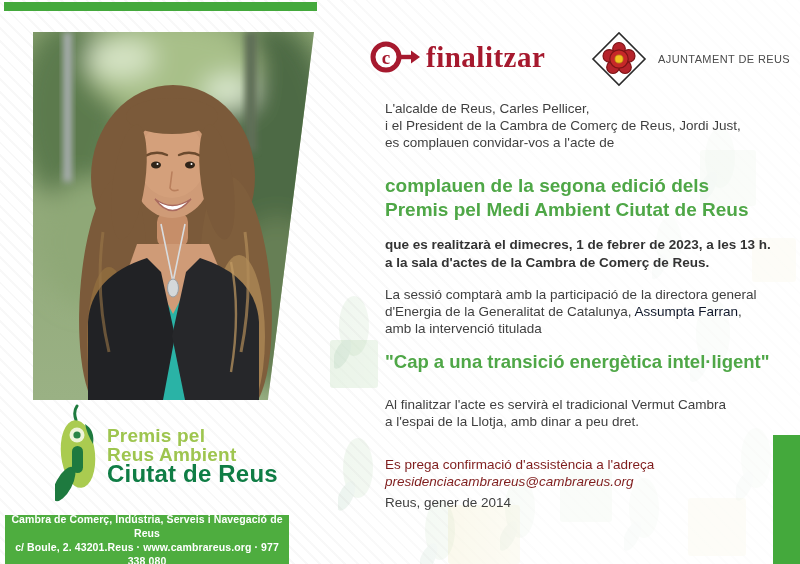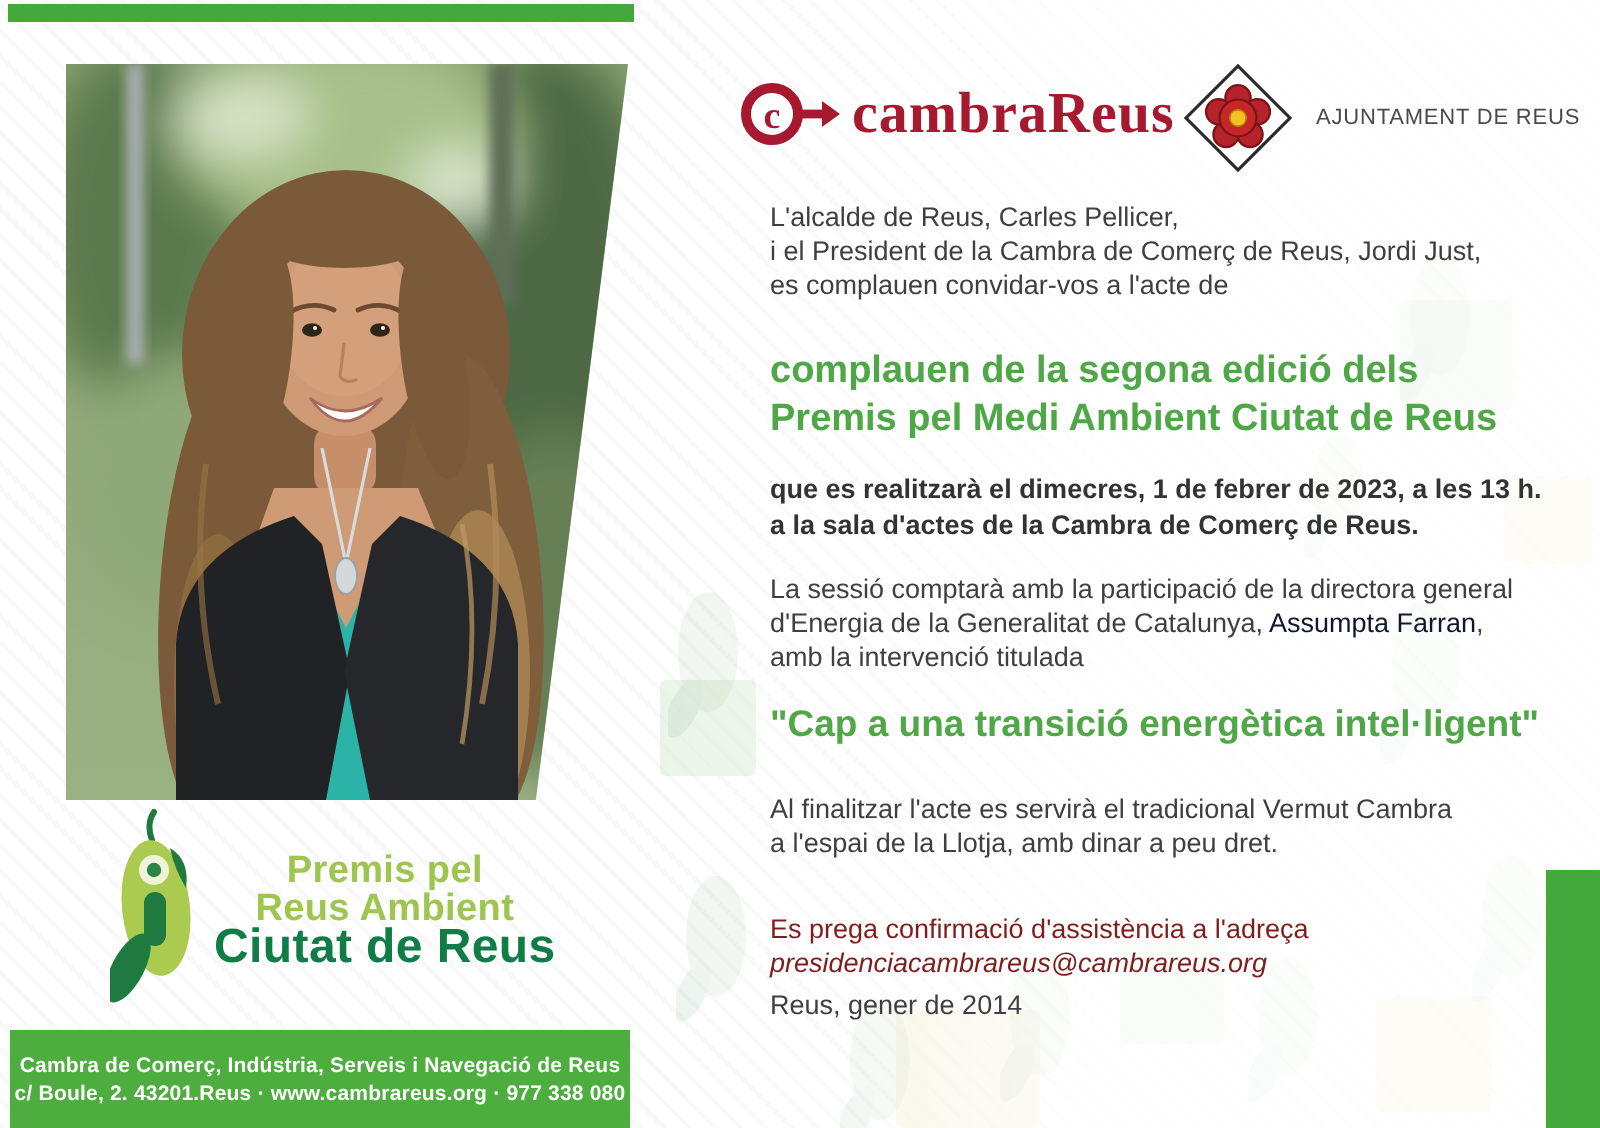--- a/index.html
+++ b/index.html
@@ -21,25 +21,25 @@
   
   .bar-top{position:absolute;left:4px;top:2px;width:313px;height:9px;background:#44a93c;}
   .bar-right{position:absolute;left:773px;top:435px;width:27px;height:129px;background:#44a93c;}
   
   .photo{position:absolute;left:33px;top:32px;width:281px;height:368px;
     clip-path:polygon(0 0,100% 0,83.6% 100%,0 100%);}
   .photo svg{display:block;}
   
   .award{position:absolute;left:55px;top:404px;display:flex;align-items:flex-start;}
   .award-icon{width:44px;height:100px;}
-  .award-text{margin-left:8px;margin-top:22px;font-weight:bold;line-height:19px;font-size:19px;letter-spacing:.2px;text-align:center;}
+  .award-text{margin-left:8px;margin-top:22px;font-weight:bold;line-height:19px;font-size:19px;letter-spacing:.2px;}
   .award-text .l1,.award-text .l2{color:#9ec54f;}
   .award-text .l3{color:#0f7d45;font-size:24px;}
   
-  .footer-box{position:absolute;left:5px;top:515px;width:310px;height:49px;background:#4ead3f;
+  .footer-box{position:absolute;left:5px;top:515px;width:284px;height:49px;background:#4ead3f;
     color:#ffffff;font-size:10.5px;font-weight:bold;text-align:center;line-height:14px;
     display:flex;flex-direction:column;justify-content:center;letter-spacing:.1px;}
   
   .cambra-logo{position:absolute;left:370px;top:40px;display:flex;align-items:center;}
   .cambra-word{font-family:"Liberation Serif",serif;font-weight:bold;font-size:29px;color:#a6192e;margin-left:4px;letter-spacing:.5px;}
   .aj-logo{position:absolute;left:588px;top:28px;display:flex;align-items:center;}
   .aj-label{font-size:11px;color:#4a4a4a;letter-spacing:.4px;margin-left:8px;}
   
   .content{position:absolute;left:385px;top:100px;width:408px;font-size:13.5px;line-height:17px;}
   .content .blk{position:absolute;left:0;}
@@ -198,21 +198,21 @@
     <div>c/ Boule, 2. 43201.Reus · www.cambrareus.org · 977 338 080</div>
   </div>
 
   <div class="cambra-logo">
     <svg width="52" height="34" viewBox="0 0 52 34">
       <circle cx="16" cy="17" r="13" fill="#ffffff" stroke="#a6192e" stroke-width="5"></circle>
       <text x="16" y="24" text-anchor="middle" font-family="Liberation Serif, serif" font-weight="bold" font-size="19" fill="#a6192e">c</text>
       <rect x="29" y="14.8" width="14" height="4.4" fill="#a6192e"></rect>
       <polygon points="41,10.5 50,17 41,23.5" fill="#a6192e"></polygon>
     </svg>
-    <span class="cambra-word">cambraReus</span>
+    <span class="cambra-word">finalitzar</span>
   </div>
 
   <div class="aj-logo">
     <svg width="62" height="62" viewBox="0 0 64 64">
       <rect x="13" y="13" width="38" height="38" fill="#ffffff" stroke="#2b2b2b" stroke-width="1.6" transform="rotate(45 32 32)"></rect>
       <g>
         <circle cx="32" cy="21.5" r="6.5" fill="#b5232b" stroke="#7c1416" stroke-width="1.2"></circle>
         <circle cx="42" cy="28.8" r="6.5" fill="#b5232b" stroke="#7c1416" stroke-width="1.2"></circle>
         <circle cx="38.2" cy="40.5" r="6.5" fill="#b5232b" stroke="#7c1416" stroke-width="1.2"></circle>
         <circle cx="25.8" cy="40.5" r="6.5" fill="#b5232b" stroke="#7c1416" stroke-width="1.2"></circle>

